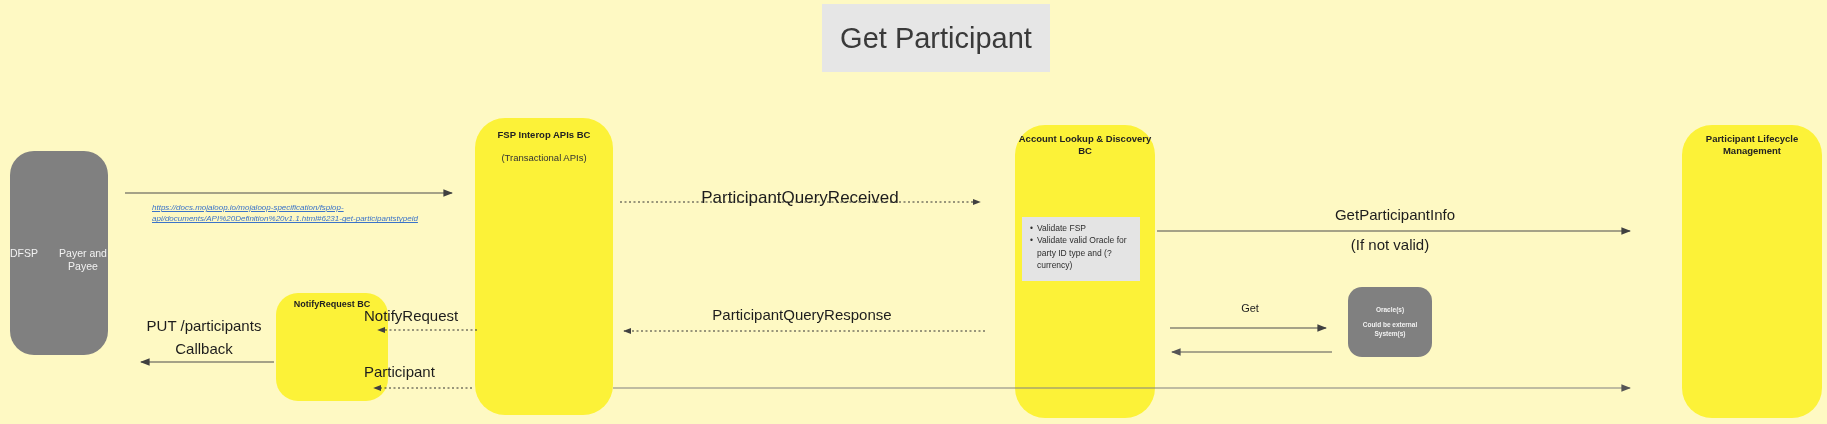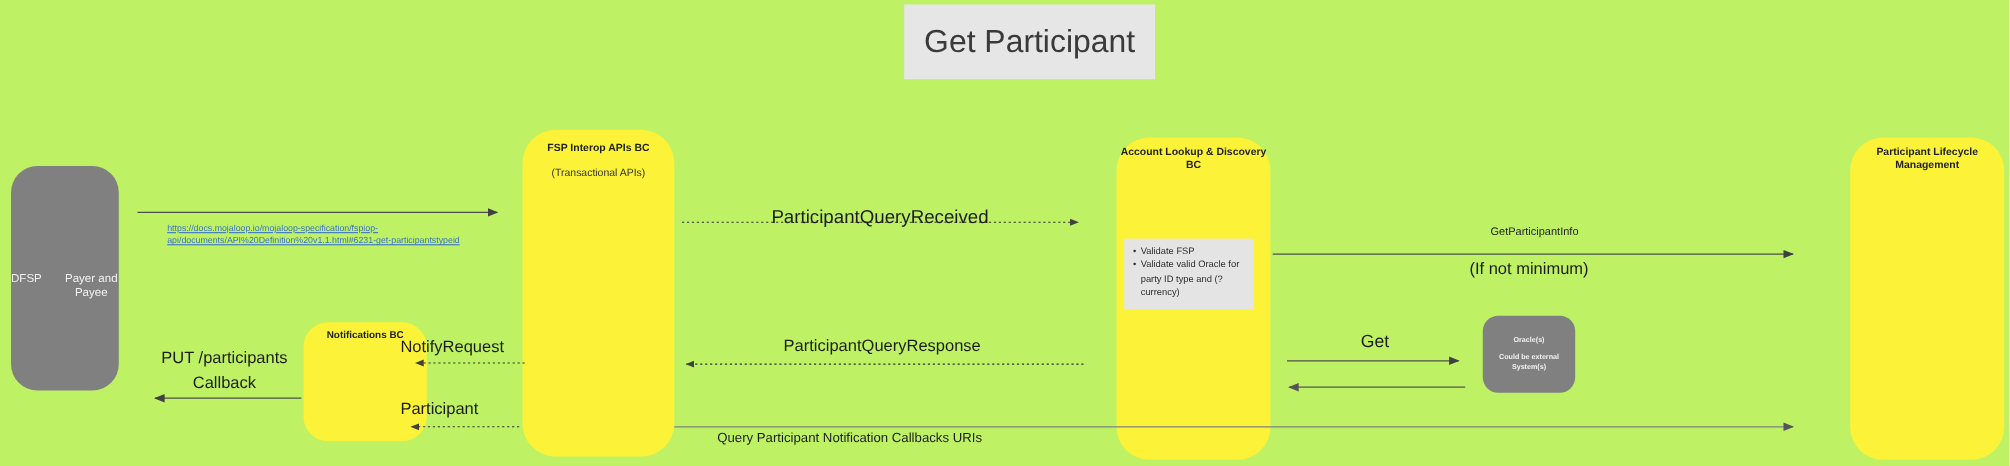--- a/index.html
+++ b/index.html
@@ -1,17 +1,17 @@
 <!DOCTYPE html>
 <html style="--yellow: #FCF238; --gray_actor: #808080; --note_bg: #E4E4E4; --title_bg: #E6E6E6; --link: #3B73C9;"><head>
 <meta charset="utf-8">
 <style>
   html,body{margin:0;padding:0;background:#ffffff;}
   .canvas{
-    position:relative;width:1827px;height:424px;background:#bef264;
+    position:relative;width:1827px;height:424px;background:#fef9c3;
     font-family:"Liberation Sans",sans-serif;overflow:hidden;
   }
   
   .title-box{
     position:absolute;left:822px;top:4px;width:228px;height:68px;
     background:var(--title_bg,#e6e6e6);display:flex;align-items:center;justify-content:center;
     z-index:2;
   }
   .title-box span{font-size:29px;color:#3a3a3a;}
 
@@ -45,31 +45,31 @@
   #note-subscribe{left:1123px;top:151px;width:143px;height:48px;padding:3px 5px;}
   #note-validate{left:1022px;top:217px;width:118px;height:64px;padding:5px 4px;}
   #note-validate .bullet-row{display:flex;}
   #note-validate .dot{width:11px;text-align:center;flex:0 0 11px;}
 
   
   .lbl{position:absolute;color:#1d1d1d;z-index:5;}
   .c{text-align:center;}
   #lbl-get{left:182px;top:170px;width:220px;font-size:15px;}
   #lbl-pqr{left:690px;top:188px;width:220px;font-size:17px;}
-  #lbl-gpi{left:1285px;top:206px;width:220px;font-size:10px;}
+  #lbl-gpi{left:1285px;top:206px;width:220px;font-size:15px;}
   #lbl-inc{left:1285px;top:236px;width:210px;font-size:15px;}
-  #lbl-getmsg{left:1205px;top:302px;width:90px;font-size:16px;}
+  #lbl-getmsg{left:1205px;top:302px;width:90px;font-size:11px;}
   #lbl-pqresp{left:687px;top:306px;width:230px;font-size:15px;}
   #lbl-nreq{left:364px;top:307px;width:112px;font-size:15px;white-space:nowrap;overflow:hidden;}
   #lbl-nrep{left:364px;top:363px;width:110px;font-size:15px;white-space:nowrap;}
   #lbl-put1{left:118px;top:317px;width:172px;font-size:15px;}
   #lbl-put2{left:118px;top:340px;width:172px;font-size:15px;}
   #lbl-query{left:652px;top:391px;width:340px;font-size:12px;}
 
-  .linkblock{position:absolute;left:152px;top:202px;width:300px;z-index:5;}
+  .linkblock{position:absolute;left:152px;top:202px;width:300px;z-index:5;font-style:italic;}
   .linkblock div{font-size:8px;line-height:1.4;color:var(--link,#3B73C9);
                  text-decoration:underline;cursor:pointer;}
 
   
   svg.arrows{position:absolute;left:0;top:0;z-index:6;pointer-events:none;}
 </style>
 </head>
 <body>
 
 <div class="canvas">
@@ -77,21 +77,21 @@
   <div class="title-box">
     <span>Get Participant</span>
   </div>
 
   <div class="box grayb" id="dfsp">
     <div class="g1">DFSP</div>
     <div class="g2">Payer and Payee</div>
   </div>
 
   <div class="box yellow" id="notifications">
-    <div class="bt">Notifications BC</div>
+    <div class="bt">NotifyRequest BC</div>
   </div>
 
   <div class="box yellow" id="fsp">
     <div class="bt">FSP Interop APIs BC</div>
     <div class="bsub">(Transactional APIs)</div>
   </div>
 
   <div class="box yellow" id="account">
     <div class="bt">Account Lookup &amp; Discovery</div>
     <div class="bt">BC</div>
@@ -120,28 +120,27 @@
   </div>
 
 
   <div class="linkblock">
     <div>https://docs.mojaloop.io/mojaloop-specification/fspiop-</div>
     <div>api/documents/API%20Definition%20v1.1.html#6231-get-participantstypeid</div>
   </div>
 
   <div class="lbl c" id="lbl-pqr">ParticipantQueryReceived</div>
   <div class="lbl c" id="lbl-gpi">GetParticipantInfo</div>
-  <div class="lbl c" id="lbl-inc">(If not minimum)</div>
+  <div class="lbl c" id="lbl-inc">(If not valid)</div>
   <div class="lbl c" id="lbl-getmsg">Get</div>
   <div class="lbl c" id="lbl-pqresp">ParticipantQueryResponse</div>
   <div class="lbl" id="lbl-nreq">NotifyRequest</div>
   <div class="lbl" id="lbl-nrep">Participant</div>
   <div class="lbl c" id="lbl-put1">PUT /participants</div>
   <div class="lbl c" id="lbl-put2">Callback</div>
-  <div class="lbl" id="lbl-query">Query Participant Notification Callbacks URIs</div>
 
   <svg class="arrows" width="1827" height="424" viewBox="0 0 1827 424">
     <defs>
       <marker id="arrD" viewBox="0 0 10 10" refX="9" refY="5" markerWidth="8" markerHeight="8" orient="auto-start-reverse">
         <path d="M0,1 L10,5 L0,9 z" fill="#404040"></path>
       </marker>
       <marker id="arrG" viewBox="0 0 10 10" refX="9" refY="5" markerWidth="8" markerHeight="8" orient="auto-start-reverse">
         <path d="M0,1 L10,5 L0,9 z" fill="#555555"></path>
       </marker>
     </defs>

